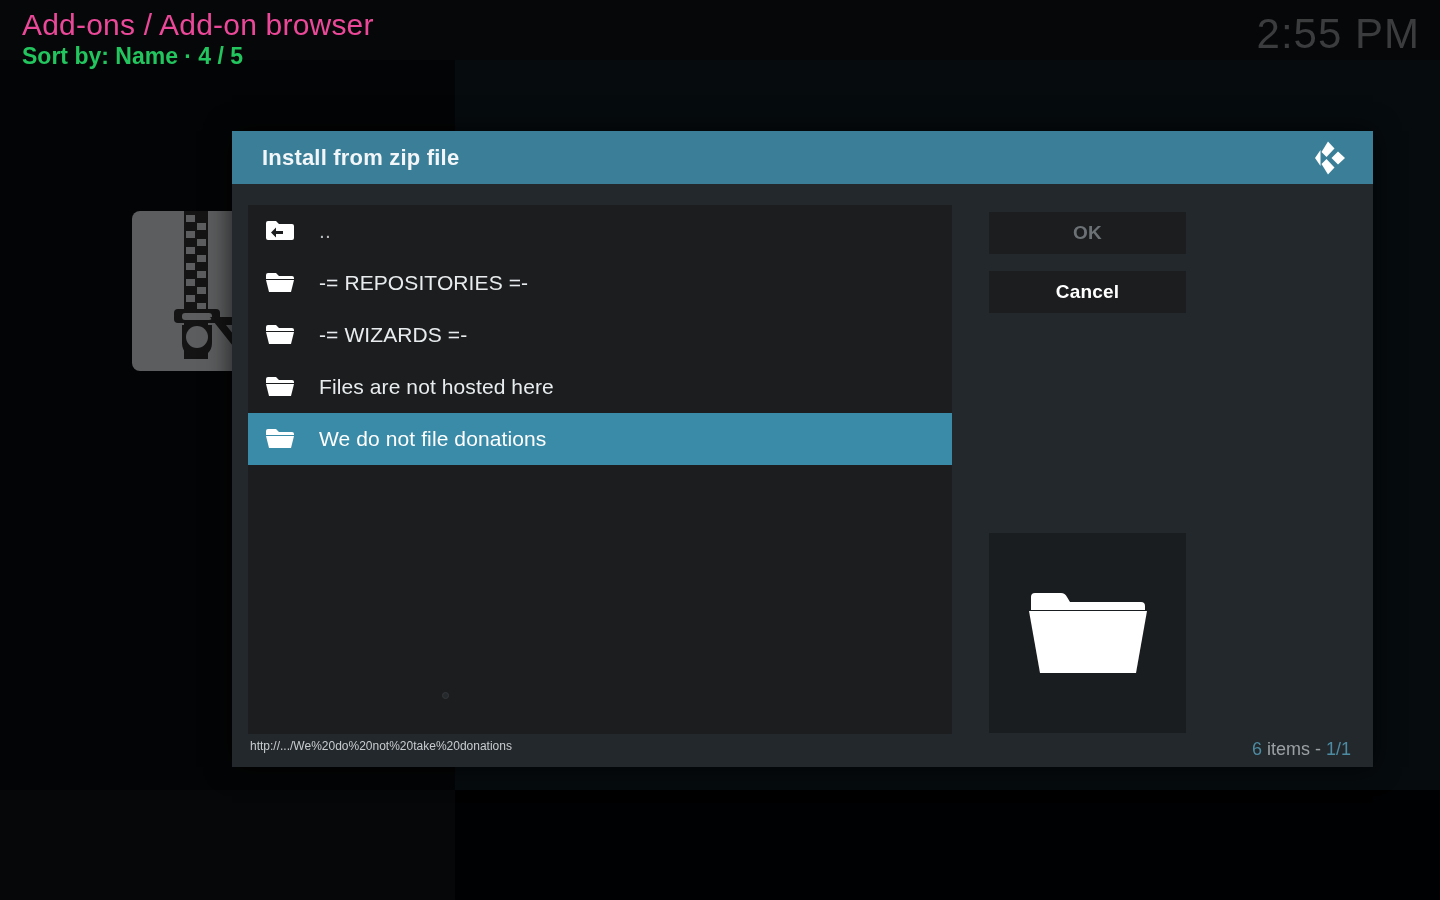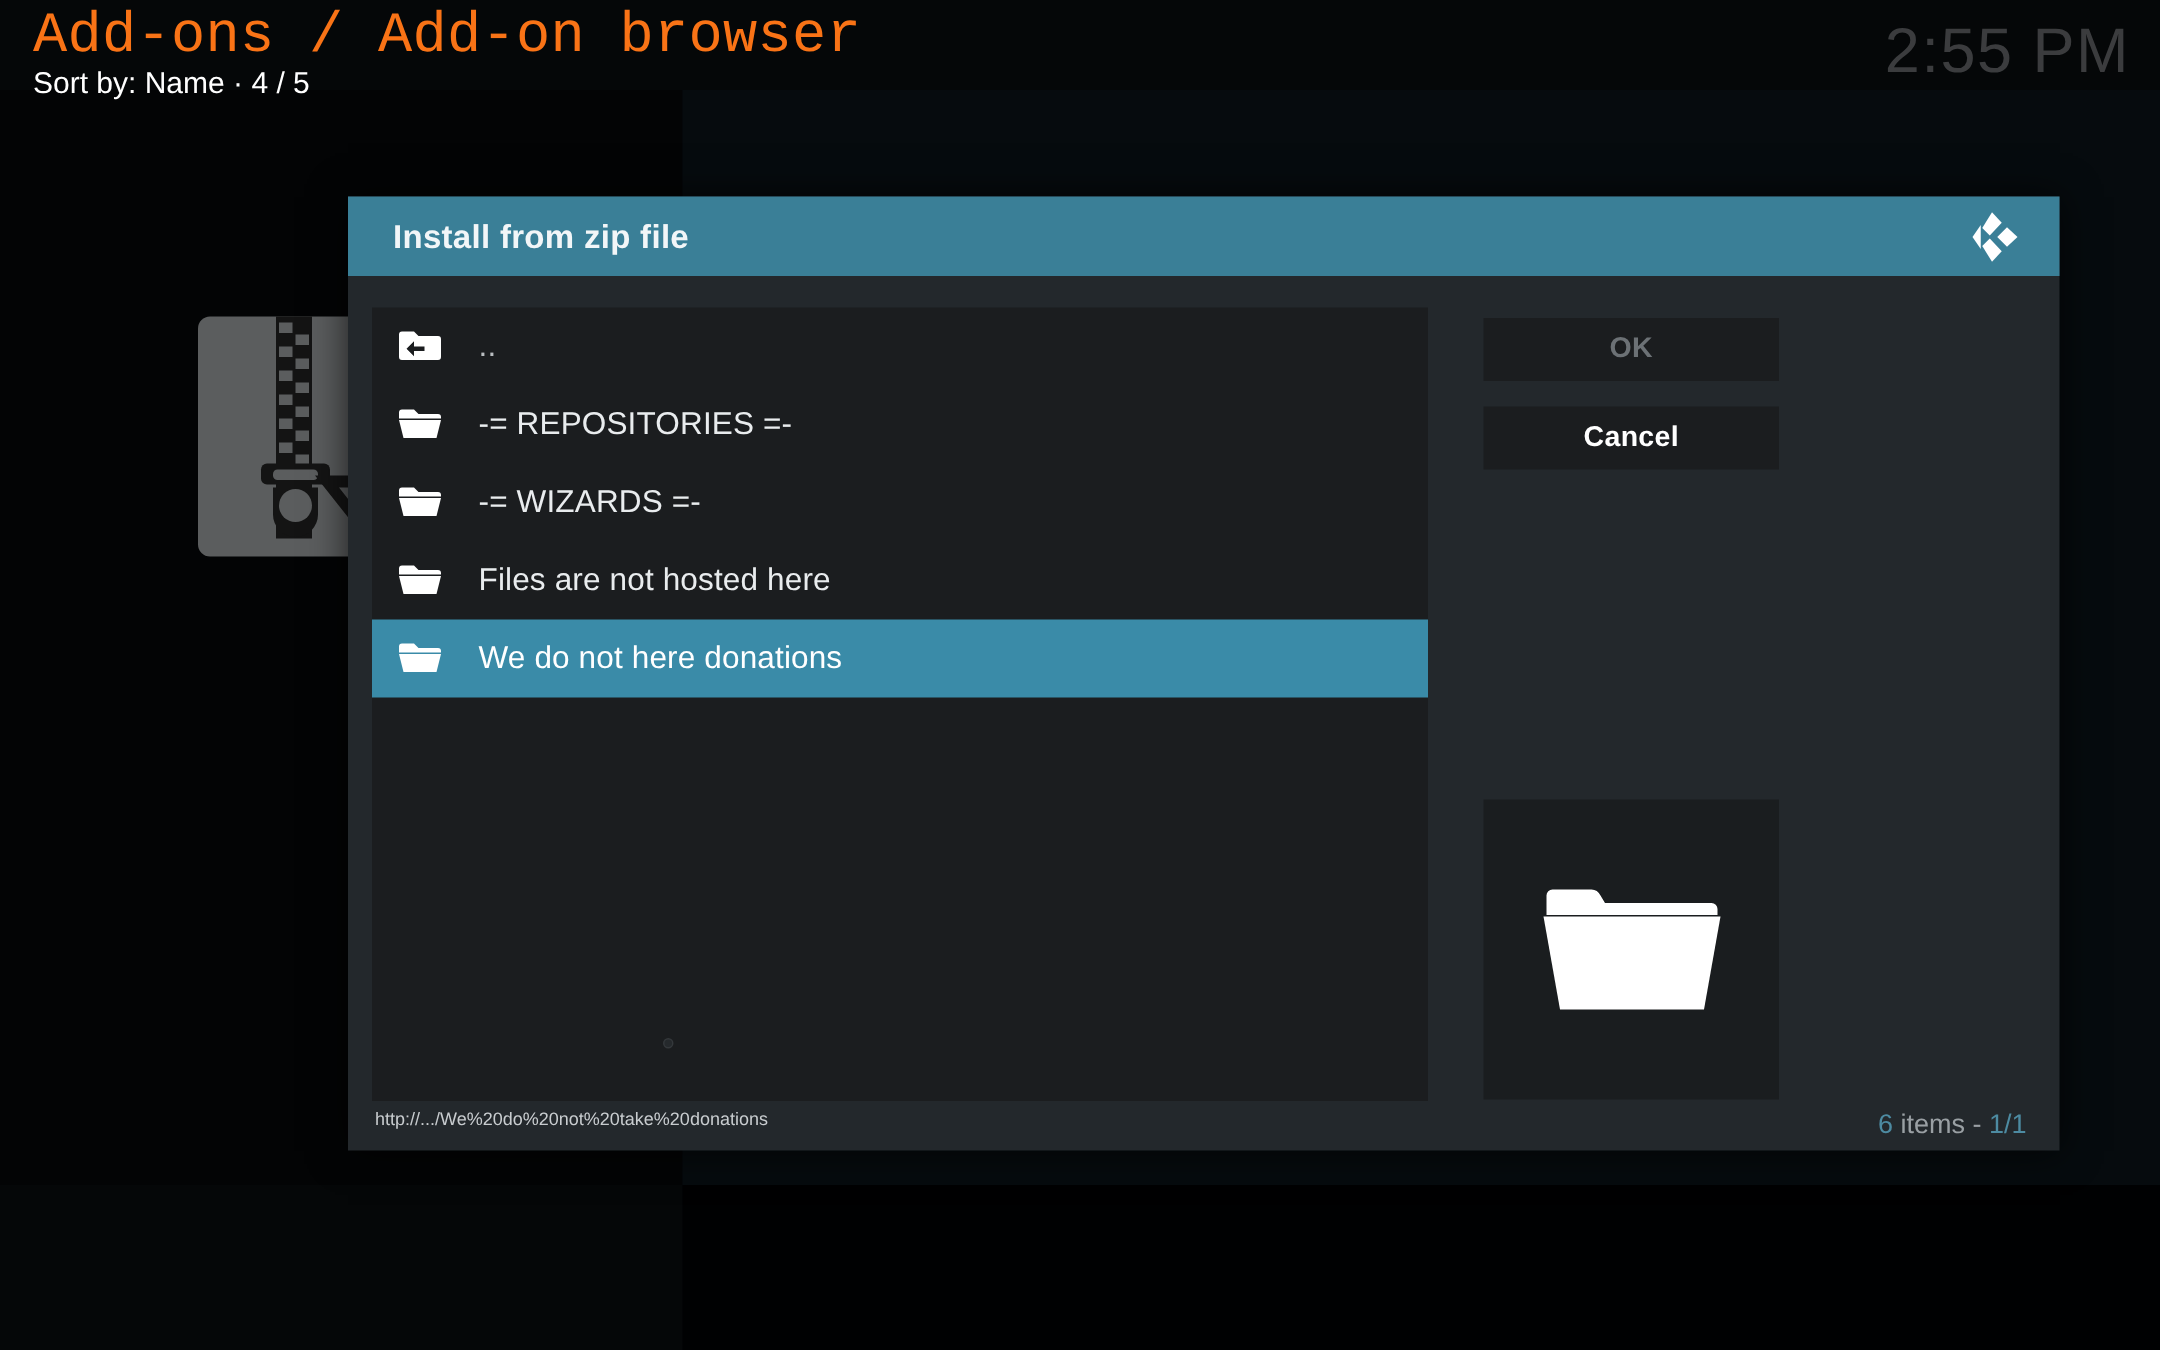--- a/index.html
+++ b/index.html
@@ -28,30 +28,29 @@
     position:absolute; left:455px; top:790px; width:985px; height:110px;
     background:#000102;
   }
 
   
   .header {
     position:absolute; left:22px; top:6px;
     user-select:none;
   }
   .header-title {
-    font-size:38px; font-weight:400;
-    color:#f97316;
+    font-size:30px; font-weight:400;
+    color:#ec4899;
     letter-spacing:.2px;
     line-height:38px;
     white-space:nowrap;
-    font-family:Liberation Mono, monospace;
   }
   .header-sub {
-    font-size:20px; font-weight:400;
-    color:#ffffff;
+    font-size:23px; font-weight:700;
+    color:#22c55e;
     line-height:24px;
     white-space:nowrap;
   }
   .clock {
     position:absolute; right:20px; top:8px;
     font-size:42px; font-weight:300;
     color:#3b3c3e;
     letter-spacing:1px;
     line-height:52px;
     white-space:nowrap;
@@ -268,21 +267,21 @@
       </div>
 
 
       <div class="list-row selected">
         <span class="row-icon">
           <svg width="30" height="24" viewBox="0 0 30 24" xmlns="http://www.w3.org/2000/svg">
             <path d="M1 4 a2 2 0 0 1 2-2 h8 l3 3 h13 a2 2 0 0 1 2 2 v1 h-28 z" fill="#ffffff"></path>
             <path d="M1 9 h28 l-3 12 h-22 z" fill="#ffffff"></path>
           </svg>
         </span>
-        <span class="row-label">We do not here donations</span>
+        <span class="row-label">We do not file donations</span>
       </div>
 
       <div class="list-dot"></div>
     </div>
 
     <div class="btn cancel">
       <span>Cancel</span>
     </div>
     <div class="btn ok">
       <span>OK</span>

